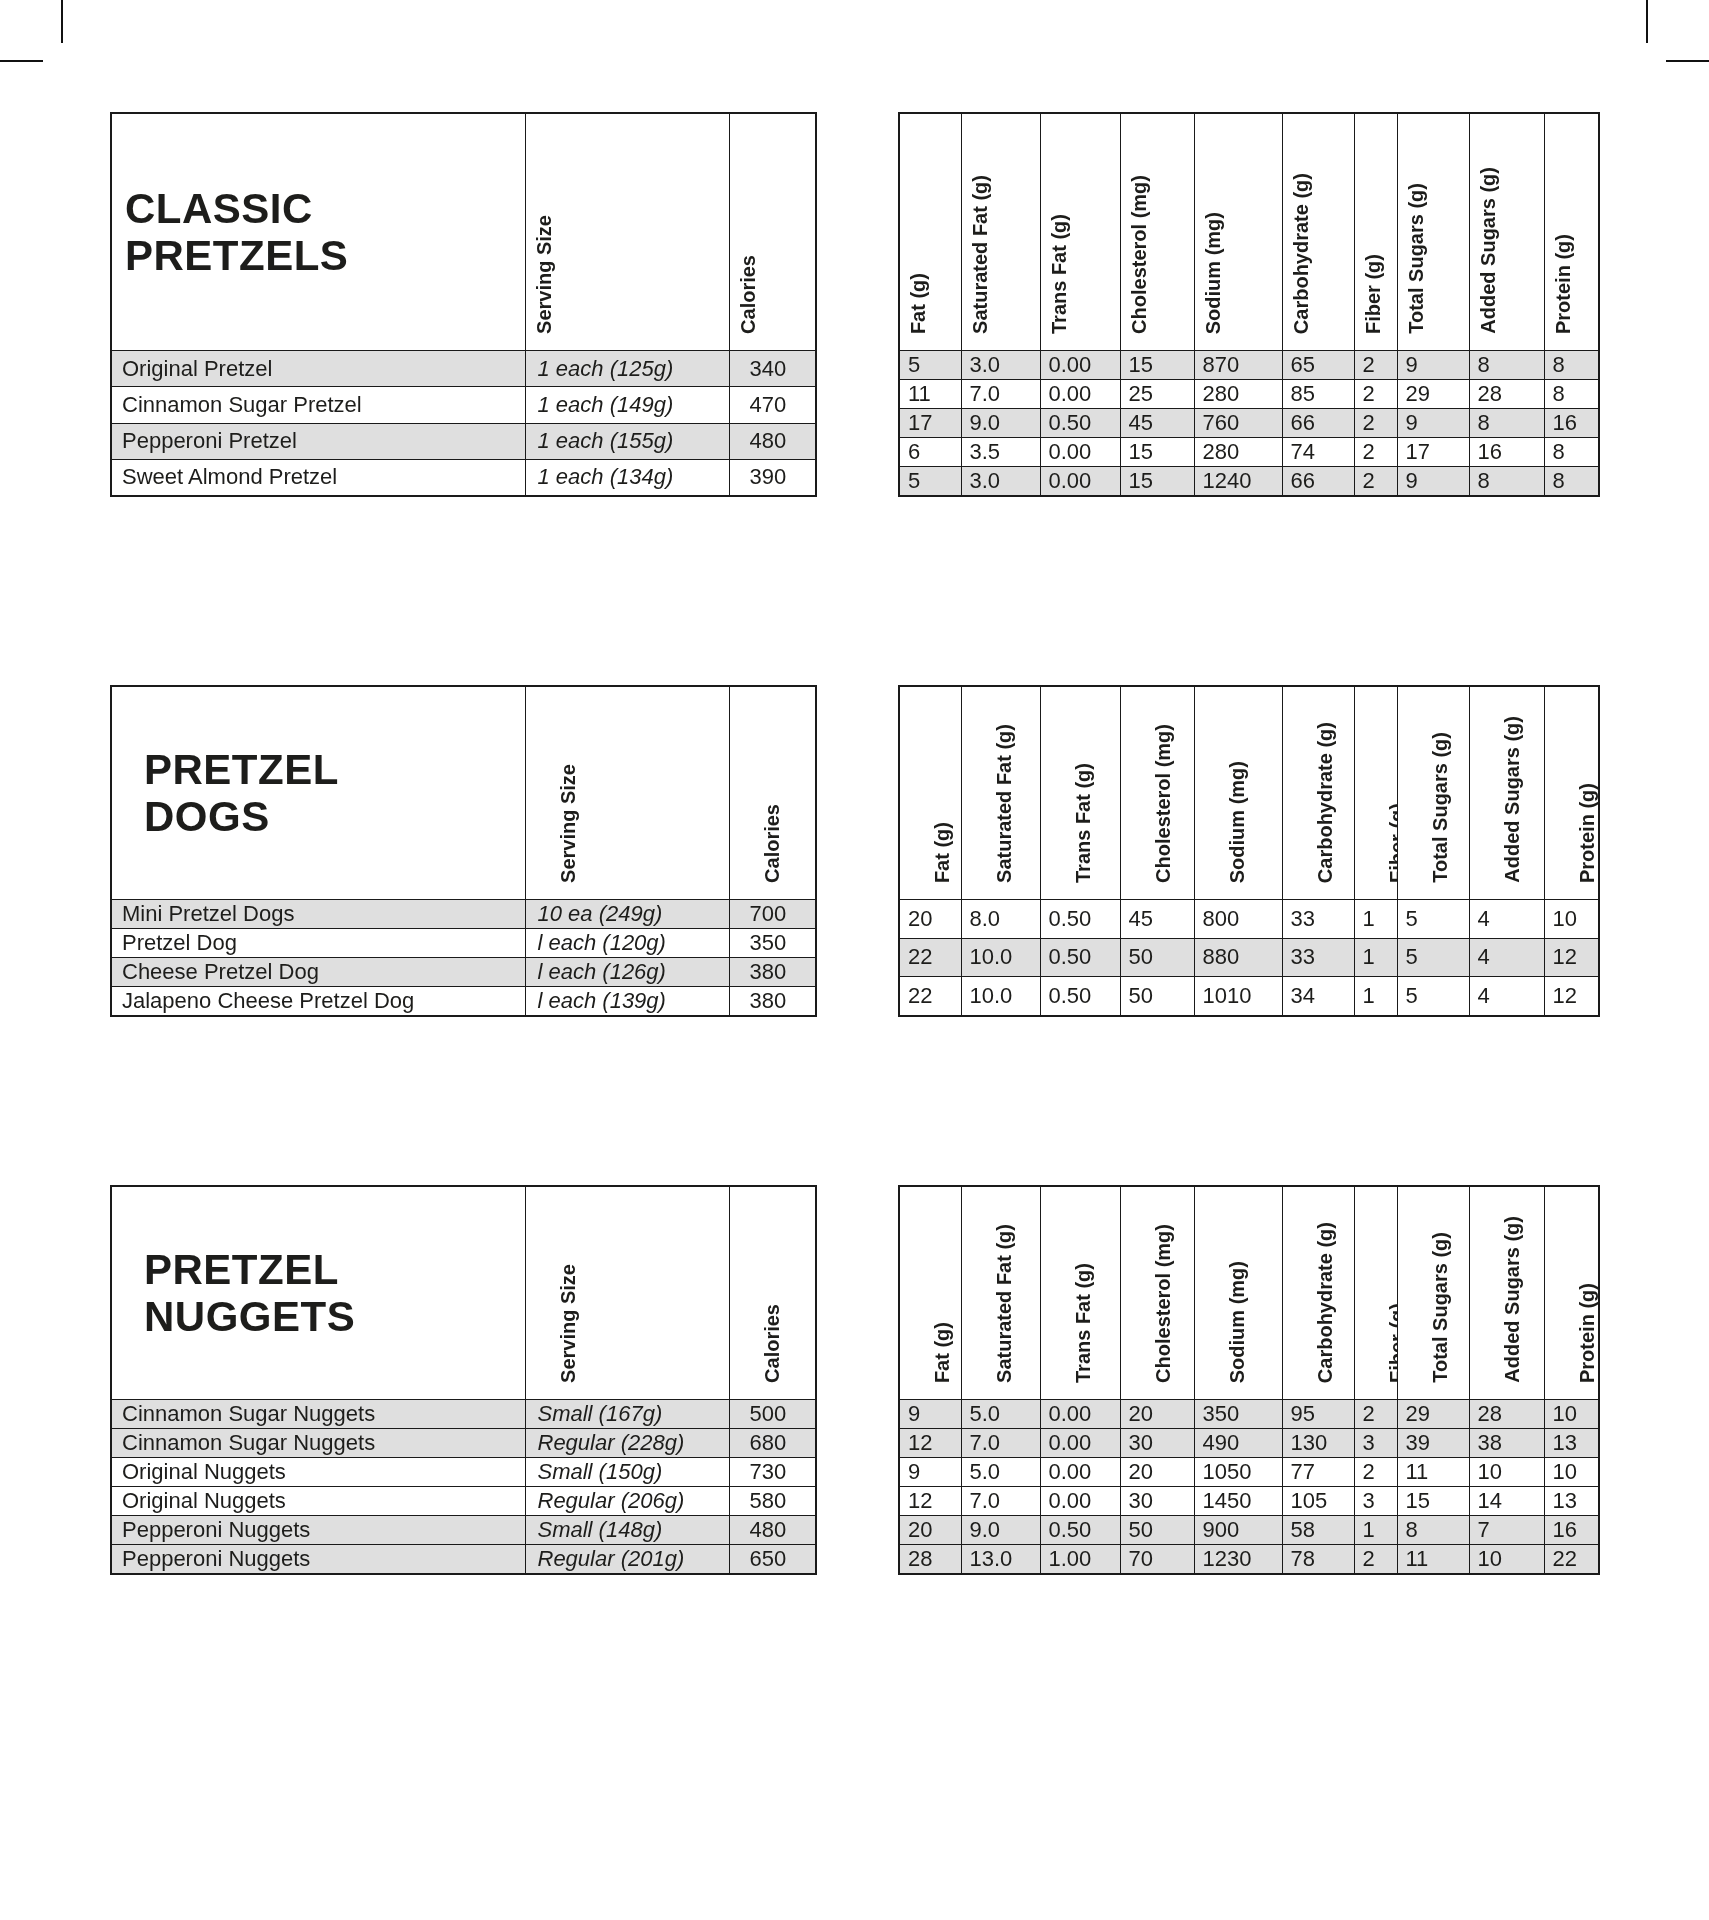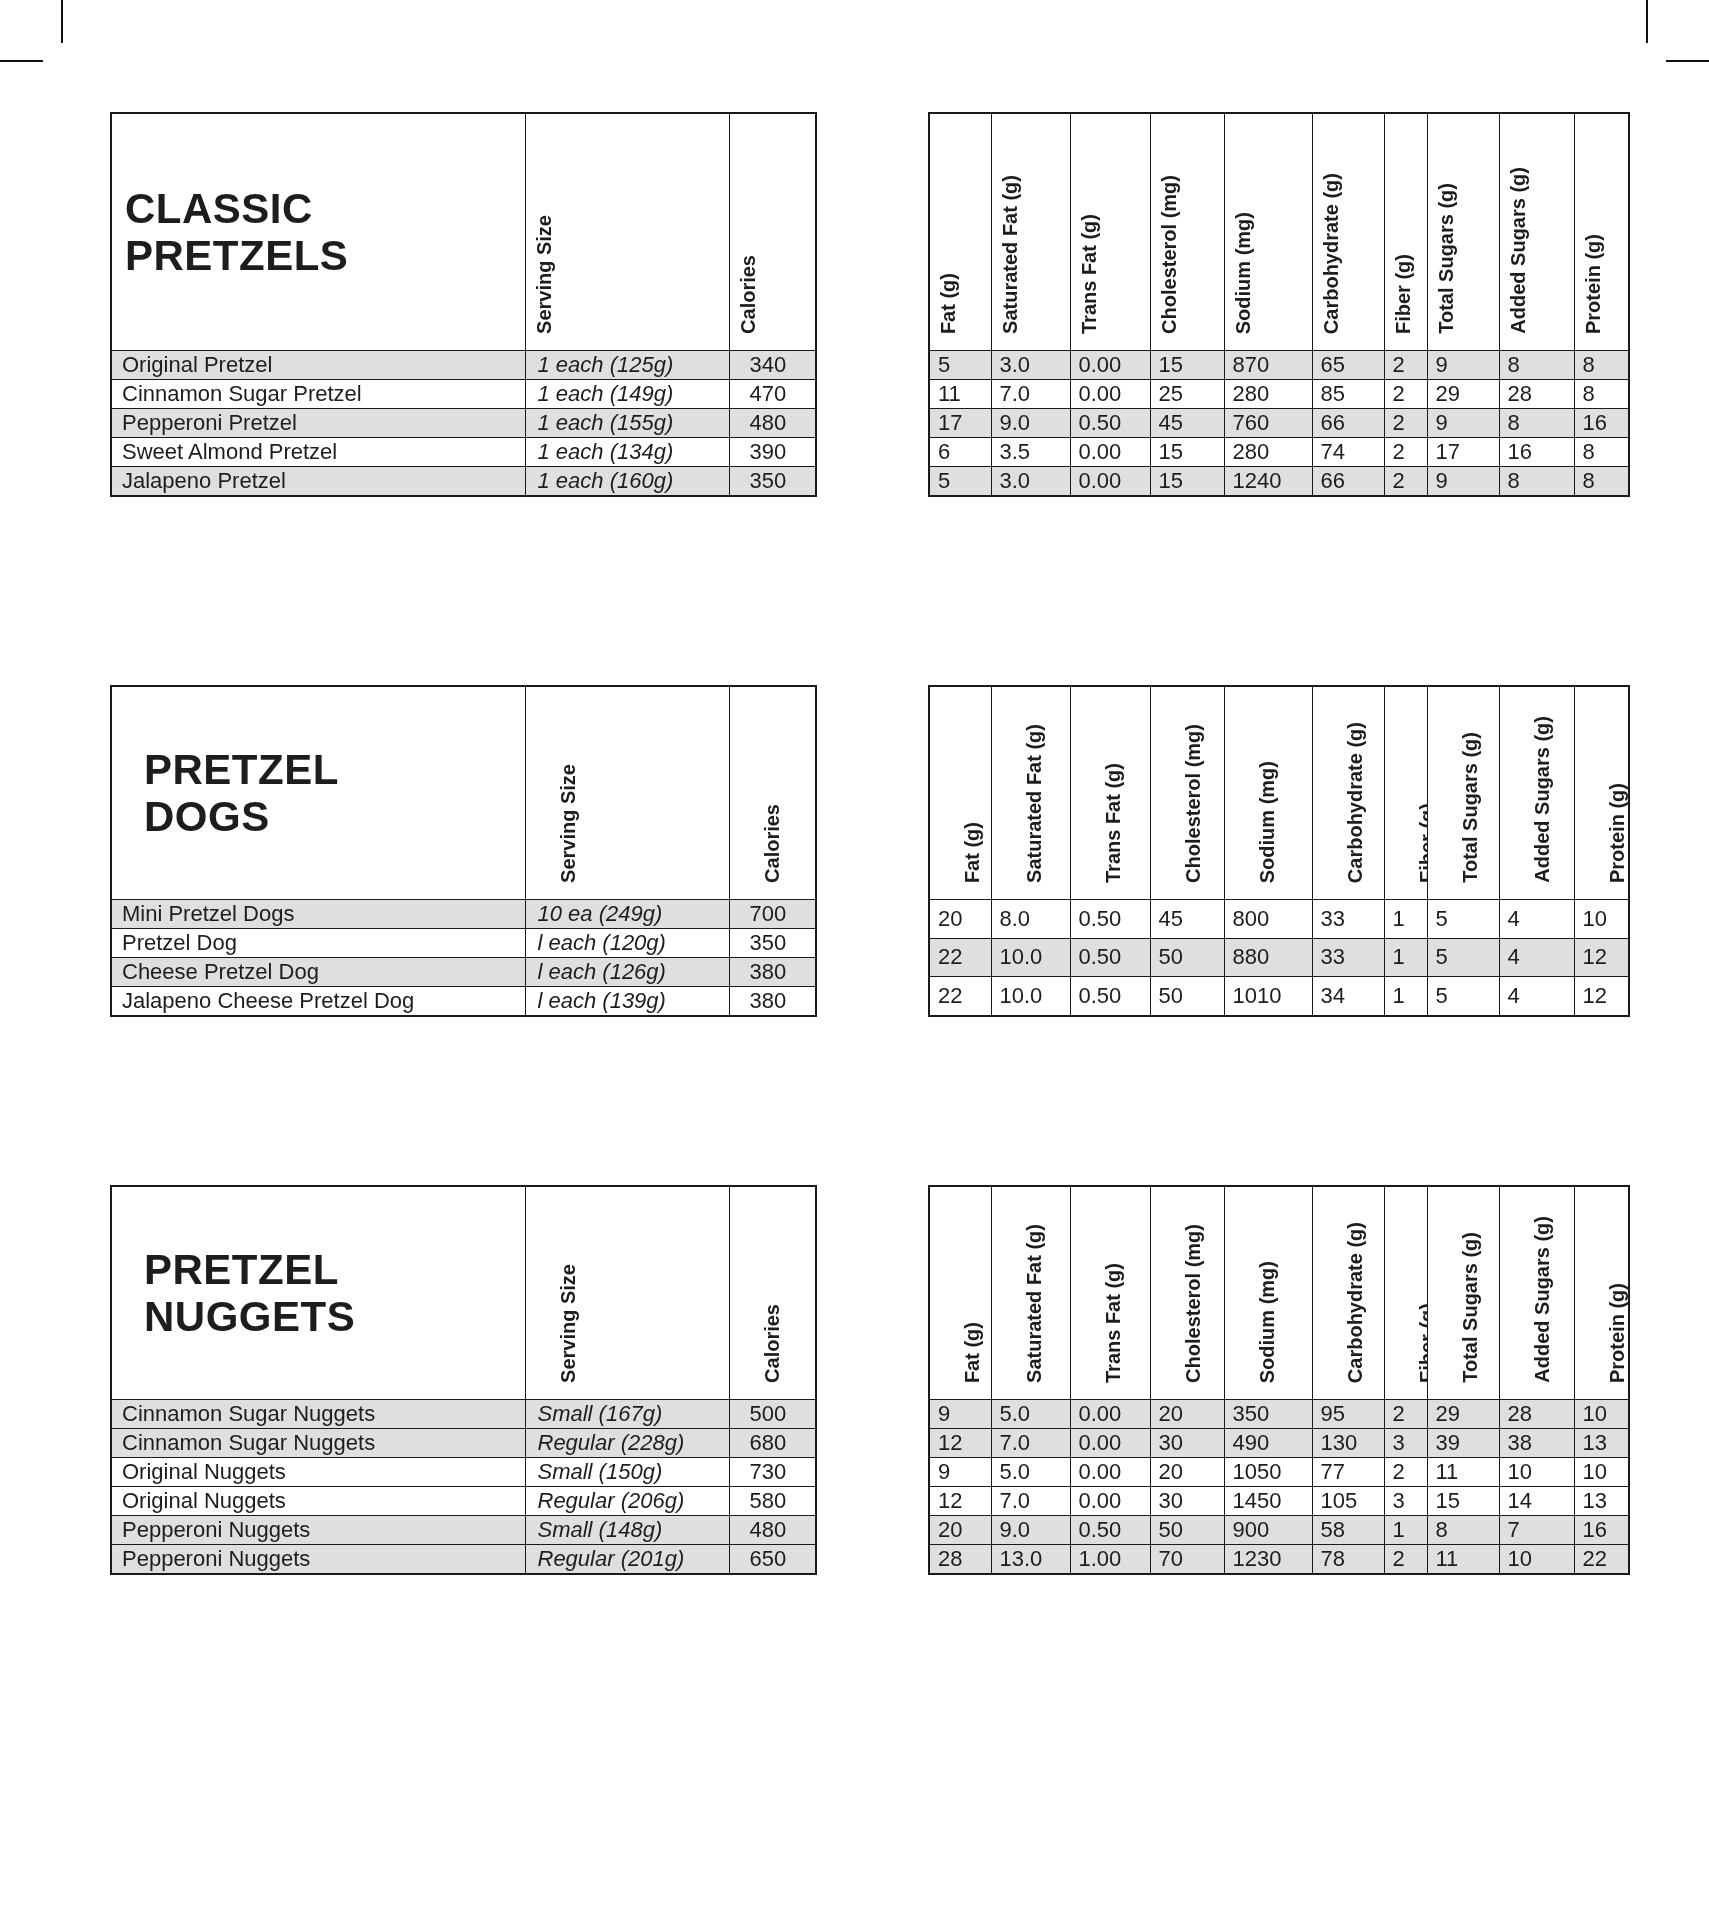--- a/index.html
+++ b/index.html
@@ -7,21 +7,21 @@
     width:1709px;height:1920px;position:relative;background:#ffffff;
     font-family:"Liberation Sans",sans-serif;color:#1d1d1b;
     -webkit-font-smoothing:antialiased;overflow:hidden;
   }
   .crop{position:absolute;background:#111111;}
   .cm-tl-v{left:61px;top:0;width:2px;height:43px;}
   .cm-tl-h{left:0;top:60px;width:43px;height:2px;}
   .cm-tr-v{left:1646px;top:0;width:2px;height:43px;}
   .cm-tr-h{left:1666px;top:60px;width:43px;height:2px;}
 
-  section.menu{position:absolute;left:110px;display:flex;gap:111px;justify-content:flex-end;}
+  section.menu{position:absolute;left:110px;display:flex;gap:81px;justify-content:flex-end;}
   #sec0{top:112px;}
   #sec1{top:685px;}
   #sec2{top:1185px;}
 
   table{border-collapse:collapse;table-layout:fixed;border:2px solid #1a1a1a;}
   th,td{border:1px solid #1a1a1a;overflow:hidden;}
   .lt{width:705px;}
   .rt{width:700px;}
 
   tr.hdr1 th{height:224px;}
@@ -83,25 +83,20 @@
         </tr>
         <tr class="shaded">
           <td class="c-name">Pepperoni Pretzel</td>
           <td class="c-serv">1 each (155g)</td>
           <td class="c-cal">480</td>
         </tr>
         <tr>
           <td class="c-name">Sweet Almond Pretzel</td>
           <td class="c-serv">1 each (134g)</td>
           <td class="c-cal">390</td>
-        </tr>
-        <tr class="shaded">
-          <td class="c-name">Jalapeno Pretzel</td>
-          <td class="c-serv">1 each (160g)</td>
-          <td class="c-cal">350</td>
         </tr>
       </tbody>
   </table>
   <table class="rt">
     <colgroup>
       <col style="width:62px">
         <col style="width:79px">
         <col style="width:80px">
         <col style="width:74px">
         <col style="width:88px">

